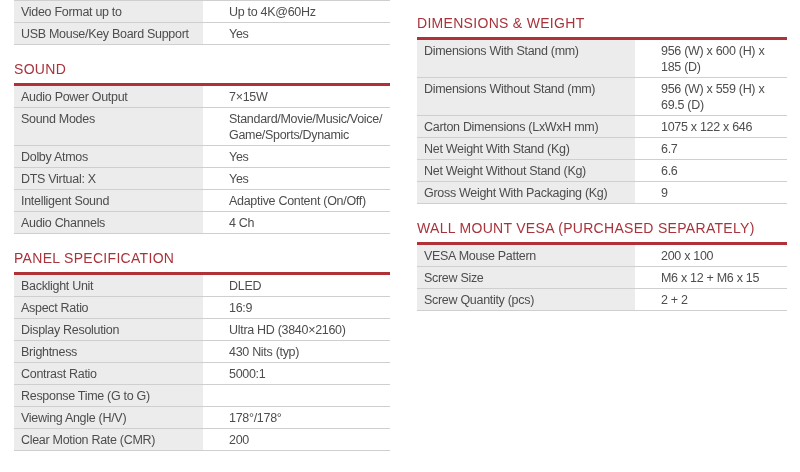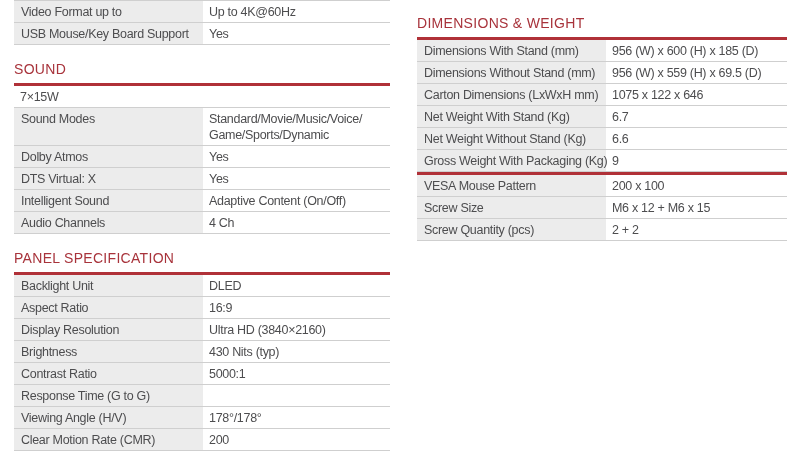--- a/index.html
+++ b/index.html
@@ -60,25 +60,26 @@
     box-sizing: border-box;
   }
   .spec-label {
     flex: 0 0 auto;
     background: var(--label-bg, #ececec);
     padding: 3px 4px 2px 7px;
     white-space: nowrap;
     overflow: visible;
   }
   .col-left  .spec-label { width: 189px; }
-  .col-right .spec-label { width: 189px; }
+  .col-right .spec-label { width: 218px; }
   .spec-value {
     flex: 1 1 auto;
     padding: 3px 0 2px 6px;
     white-space: pre-line;
+    margin-left: 20px;
   }
 </style>
 </head>
 <body>
 
 <div class="page">
   <div class="col col-left" id="col-left">
       <section class="spec-section untitled">
         <div class="spec-table">
           <div class="spec-row">
@@ -89,20 +90,21 @@
             <span class="spec-label">USB Mouse/Key Board Support</span>
             <span class="spec-value">Yes</span>
           </div>
         </div>
       </section>
       <section class="spec-section">
         <h2 class="section-title">SOUND</h2>
         <div class="section-rule"></div>
         <div class="spec-table">
           <div class="spec-row">
+            <span class="spec-label">Audio Power Output</span>
             <span class="spec-value">7×15W</span>
           </div>
           <div class="spec-row">
             <span class="spec-label">Sound Modes</span>
             <span class="spec-value">Standard/Movie/Music/Voice/
 Game/Sports/Dynamic</span>
           </div>
           <div class="spec-row">
             <span class="spec-label">Dolby Atmos</span>
             <span class="spec-value">Yes</span>
@@ -184,20 +186,21 @@
             <span class="spec-label">Net Weight Without Stand (Kg)</span>
             <span class="spec-value">6.6</span>
           </div>
           <div class="spec-row">
             <span class="spec-label">Gross Weight With Packaging (Kg)</span>
             <span class="spec-value">9</span>
           </div>
         </div>
       </section>
       <section class="spec-section">
+        <h2 class="section-title">WALL MOUNT VESA (PURCHASED SEPARATELY)</h2>
         <div class="section-rule"></div>
         <div class="spec-table">
           <div class="spec-row">
             <span class="spec-label">VESA Mouse Pattern</span>
             <span class="spec-value">200 x 100</span>
           </div>
           <div class="spec-row">
             <span class="spec-label">Screw Size</span>
             <span class="spec-value">M6 x 12 + M6 x 15</span>
           </div>

